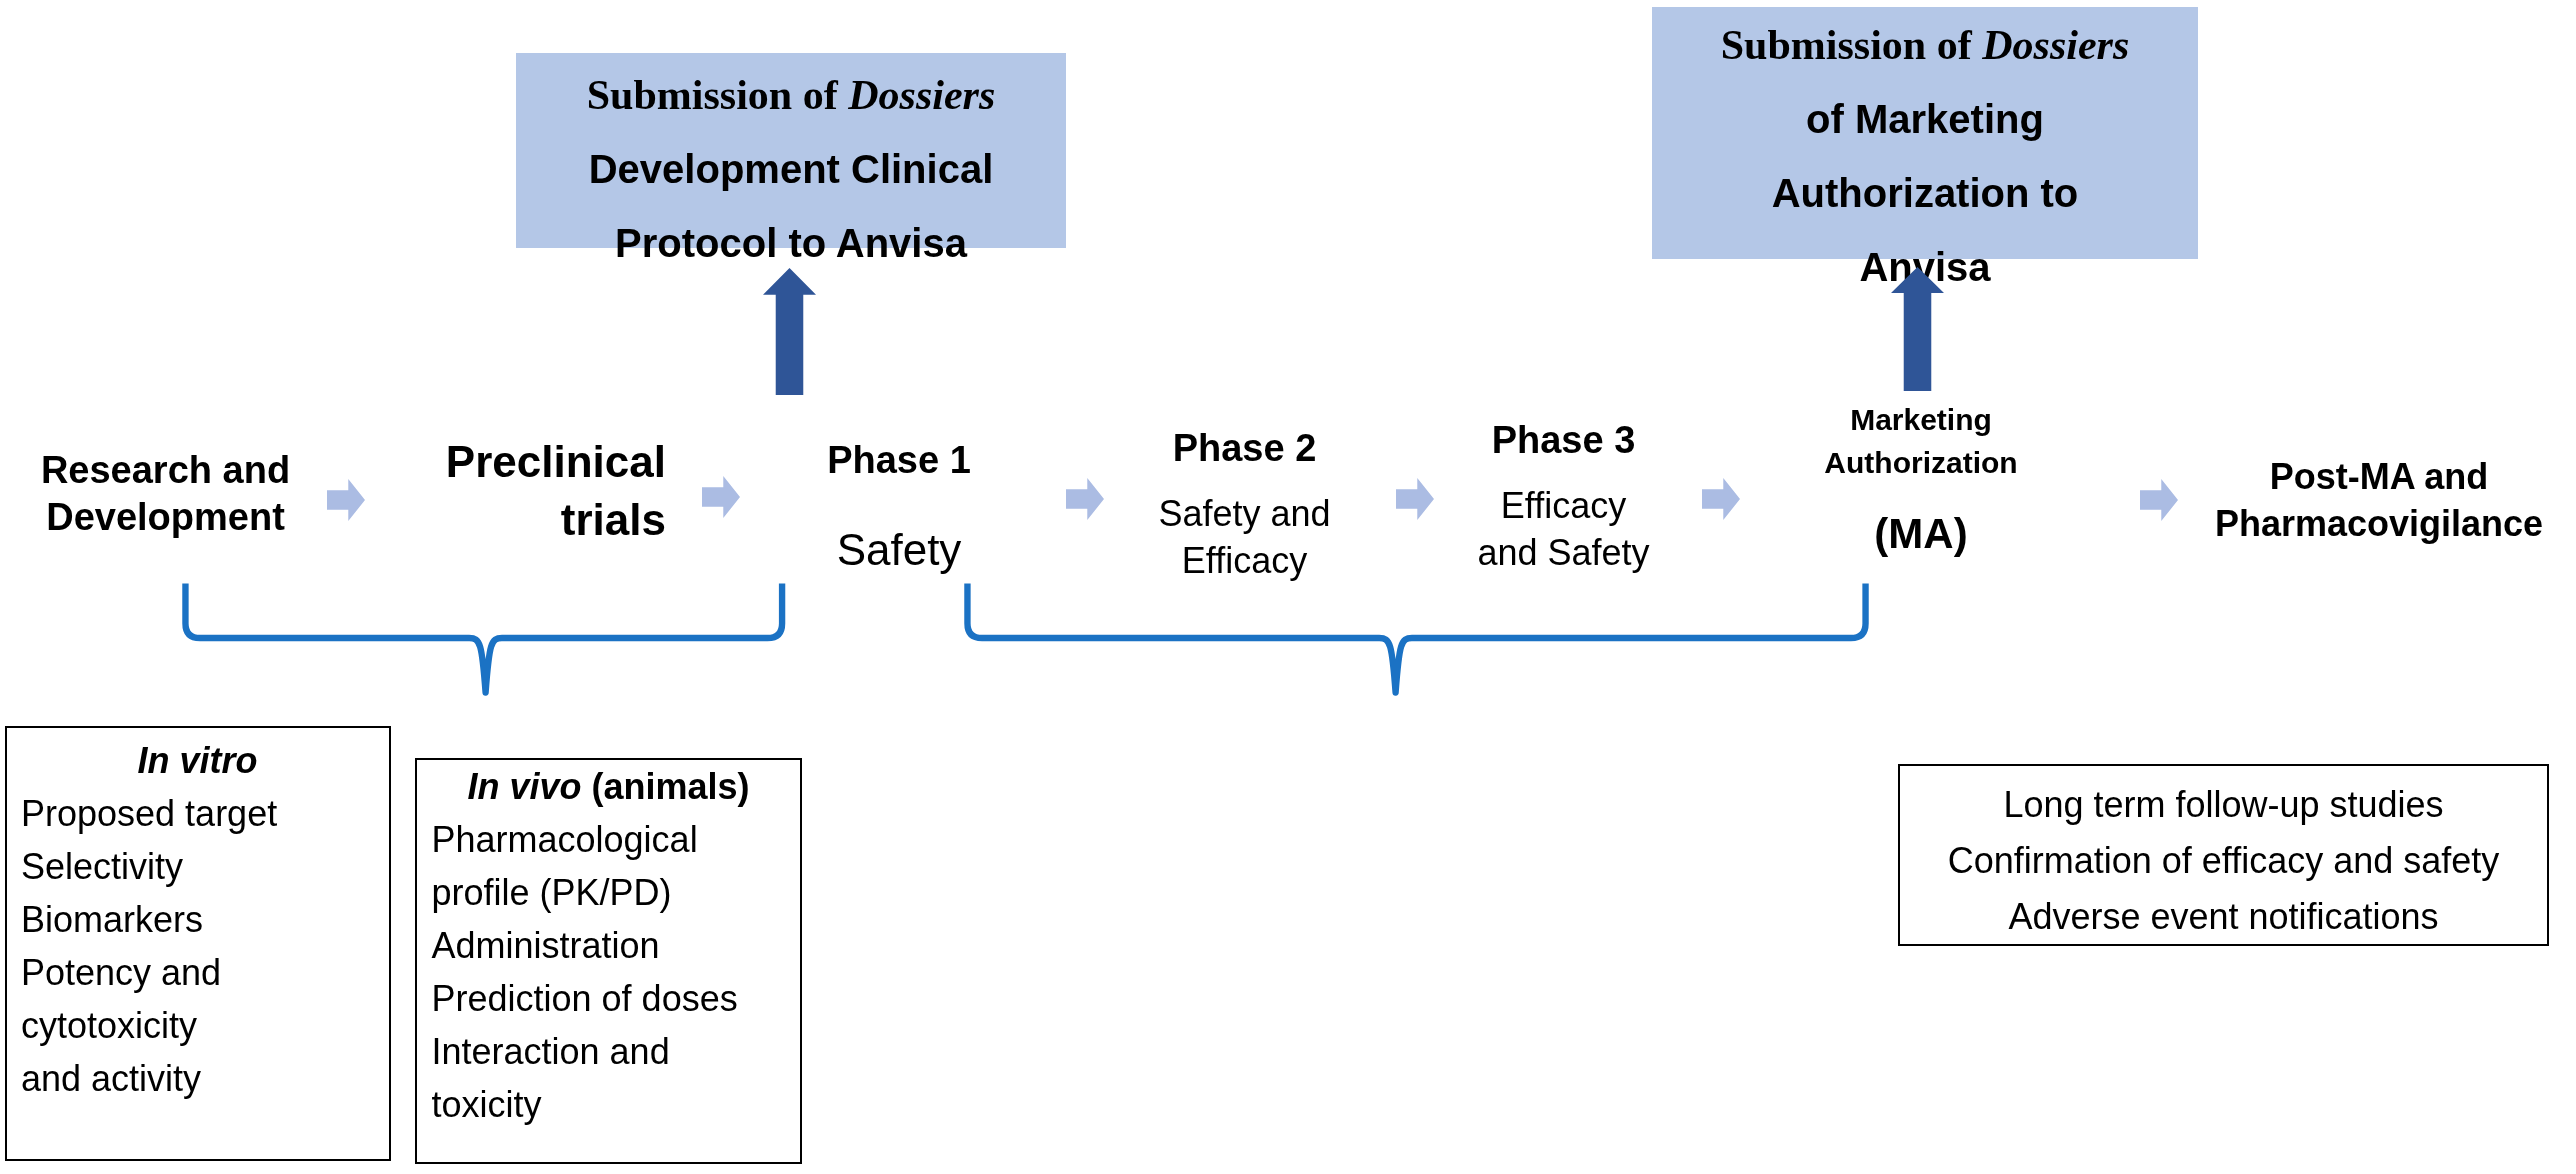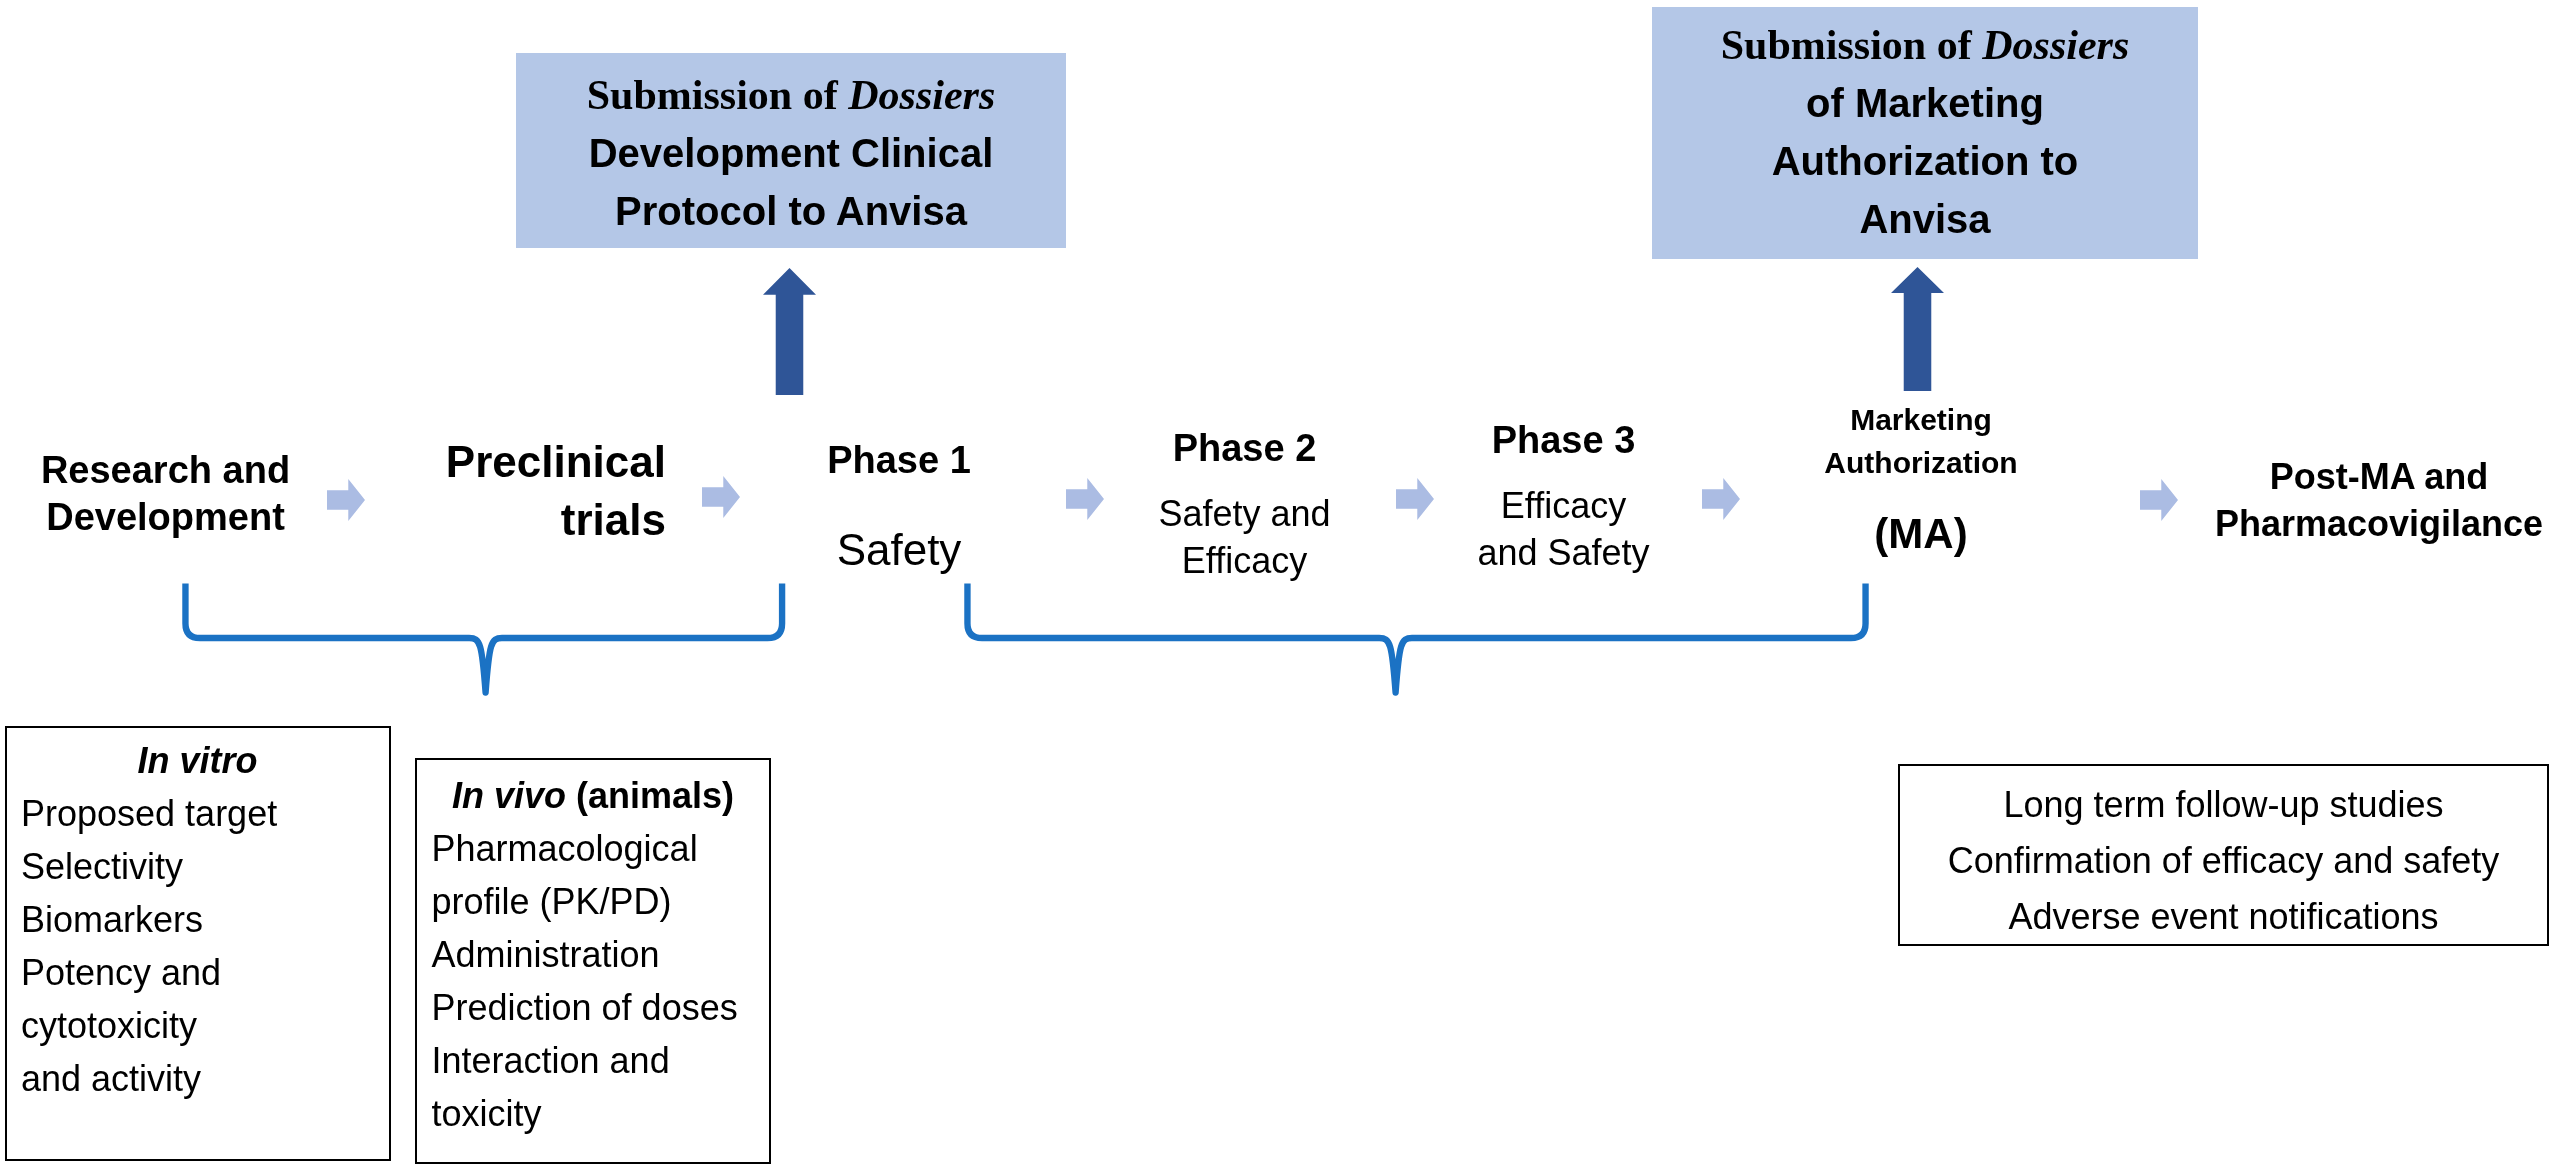--- a/index.html
+++ b/index.html
@@ -12,21 +12,21 @@
     position:absolute; background:var(--box_fill); text-align:center;
     box-sizing:border-box;
   }
   #sb1{left:516px; top:53px; width:550px; height:195px; padding-top:12.7px;}
   #sb2{left:1652px; top:7.3px; width:546px; height:252px; padding-top:9px;}
   .serif-line{
     font-family:"Liberation Serif", serif; font-weight:bold; font-size:42px; line-height:58px;
     white-space:nowrap;
   }
   .serif-line .ital{font-style:italic;}
-  .sans-line{font-weight:bold; font-size:40px; line-height:58px; white-space:nowrap;}
+  .sans-line{font-weight:bold; font-size:40px; line-height:58px; white-space:nowrap;margin-top:16px;}
   
   .up-arrow{
     position:absolute; background:var(--up_arrow);
     clip-path:polygon(50% 0, 100% 21%, 76% 21%, 76% 100%, 24% 100%, 24% 21%, 0 21%);
   }
   #ua1{left:763px; top:268px; width:53px; height:127px;}
   #ua2{left:1891px; top:267px; width:53px; height:124px;}
   
   .stage{position:absolute; text-align:center;}
   .st-title{font-weight:bold; white-space:pre-line;}
@@ -53,21 +53,21 @@
   
   .brace{position:absolute;}
   #br1{left:180px;  top:576px;}
   #br2{left:962px; top:576px;}
   .brace path{fill:none; stroke:var(--brace); stroke-width:7; stroke-linejoin:round; stroke-linecap:butt;}
   
   .obox{position:absolute; box-sizing:border-box; border:2.7px solid var(--box_border); background:#fff;}
   #ct-box{left:838px; top:716px; width:1022px; height:87px; border-width:3.6px; text-align:center;}
   #ct-box .ct-label{font-weight:bold; font-size:42px; line-height:78px;}
   #invitro{left:4.5px;   top:726px; width:386px; height:435px; padding-top:5.5px;}
-  #invivo{left:415px;  top:758px; width:356px; height:406px; padding-top:9px;}
+  #invivo{left:415px;  top:758px; width:387px; height:406px; }
   #postma{left:1898px; top:764px; width:651px; height:182px; padding-top:11px; text-align:center;}
   .bx-head{font-size:36px; font-weight:bold; line-height:53px; text-align:center; white-space:nowrap;}
   .bx-head .ital{font-style:italic;}
   .bx-line{font-size:36px; line-height:53px; padding-left:14.5px; white-space:nowrap;}
   #postma .bx-line{padding-left:0; line-height:56px;}
 </style>
 </head>
 <body>
 
 <div class="canvas">

